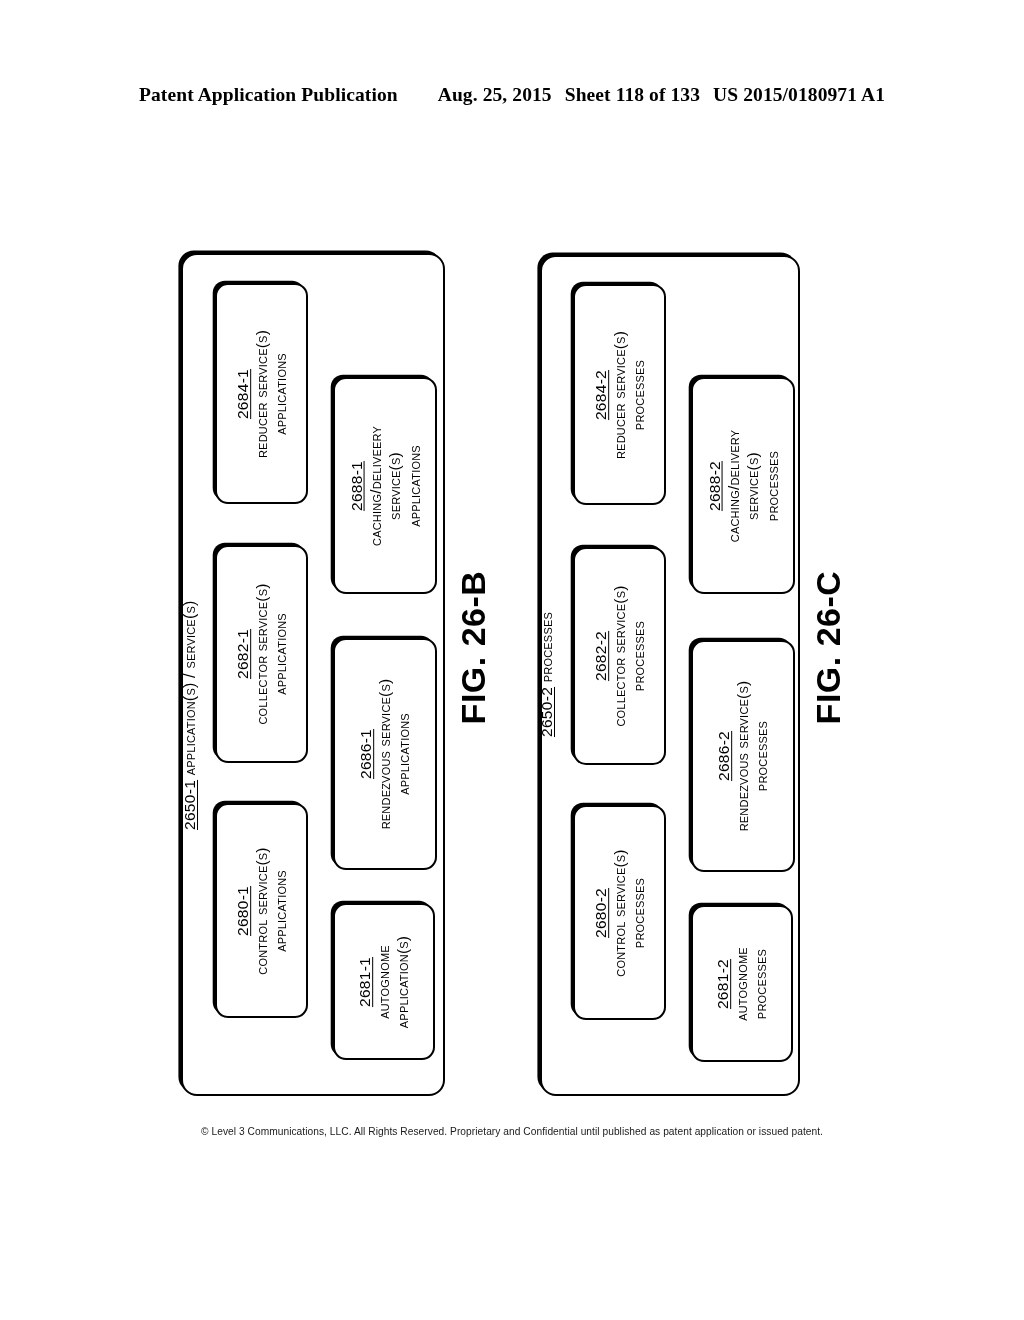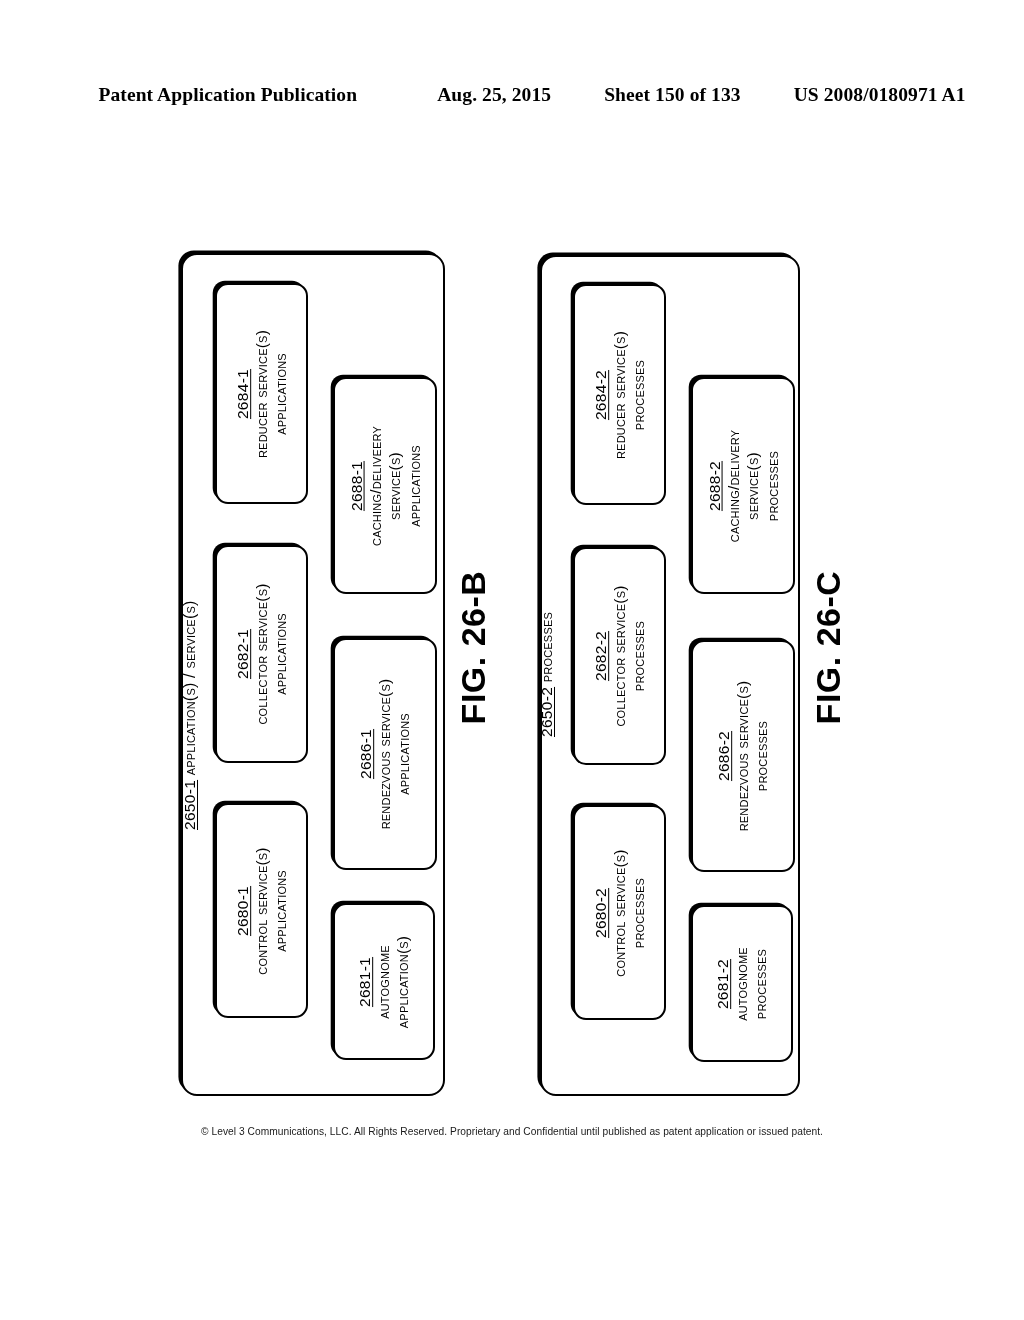--- a/index.html
+++ b/index.html
@@ -22,21 +22,21 @@
     top: 84px;
     left: 0;
     width: 1024px;
     text-align: center;
     font-family: "Liberation Serif", serif;
     font-weight: bold;
     font-size: 19.5px;
     letter-spacing: 0.1px;
     white-space: nowrap;
   }
-  #page-header .hdr-seg { display: inline-block; margin-left: 40px; }
+  #page-header .hdr-seg { display: inline-block; }
   #page-header .gap-big { display: inline-block; width: 40px; }
   #page-header .gap-sm  { display: inline-block; width: 13px; }
 
   
   #figures {
     position: absolute;
     top: 0; left: 0;
     width: 1024px;
     height: 1320px;
   }
@@ -119,21 +119,21 @@
     font-size: 10.2px;
     letter-spacing: 0.05px;
     color: #1a1a1a;
     white-space: nowrap;
   }
 </style>
 </head>
 <body>
 
 <div id="page-header">
-  <span class="hdr-seg">Patent Application Publication</span><span class="gap-big"></span><span class="hdr-seg">Aug. 25, 2015</span><span class="gap-sm"></span><span class="hdr-seg">Sheet 150 of 133</span><span class="gap-sm"></span><span class="hdr-seg">US 2008/0180971 A1</span>
+  <span class="hdr-seg">Patent Application Publication</span><span class="gap-big"></span><span class="hdr-seg">Aug. 25, 2015</span><span class="gap-sm"></span><span class="hdr-seg">Sheet 118 of 133</span><span class="gap-sm"></span><span class="hdr-seg">US 2015/0180971 A1</span>
 </div>
 
 <div id="figures">
 
   <div class="outer-box" style="left:181px; top:253px; width:264px; height:843px;">
 
     <div class="outer-title" style="left:16px; top:557px; transform: rotate(-90deg);">
       <span class="ref" style="display:inline;">2650-1</span>
       <span class="sc">APPLICATION(S) / SERVICE(S)</span>
     </div>

